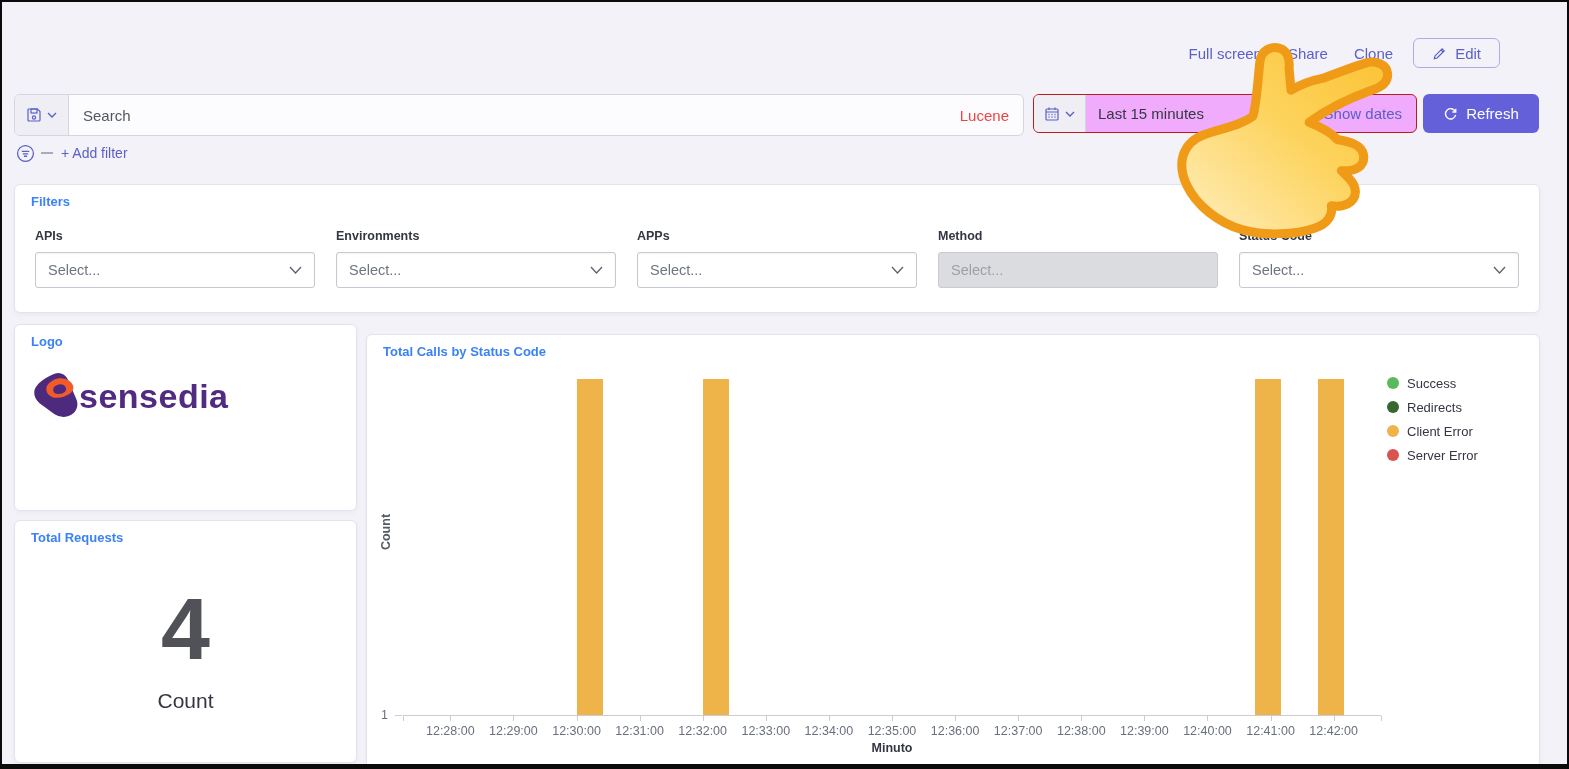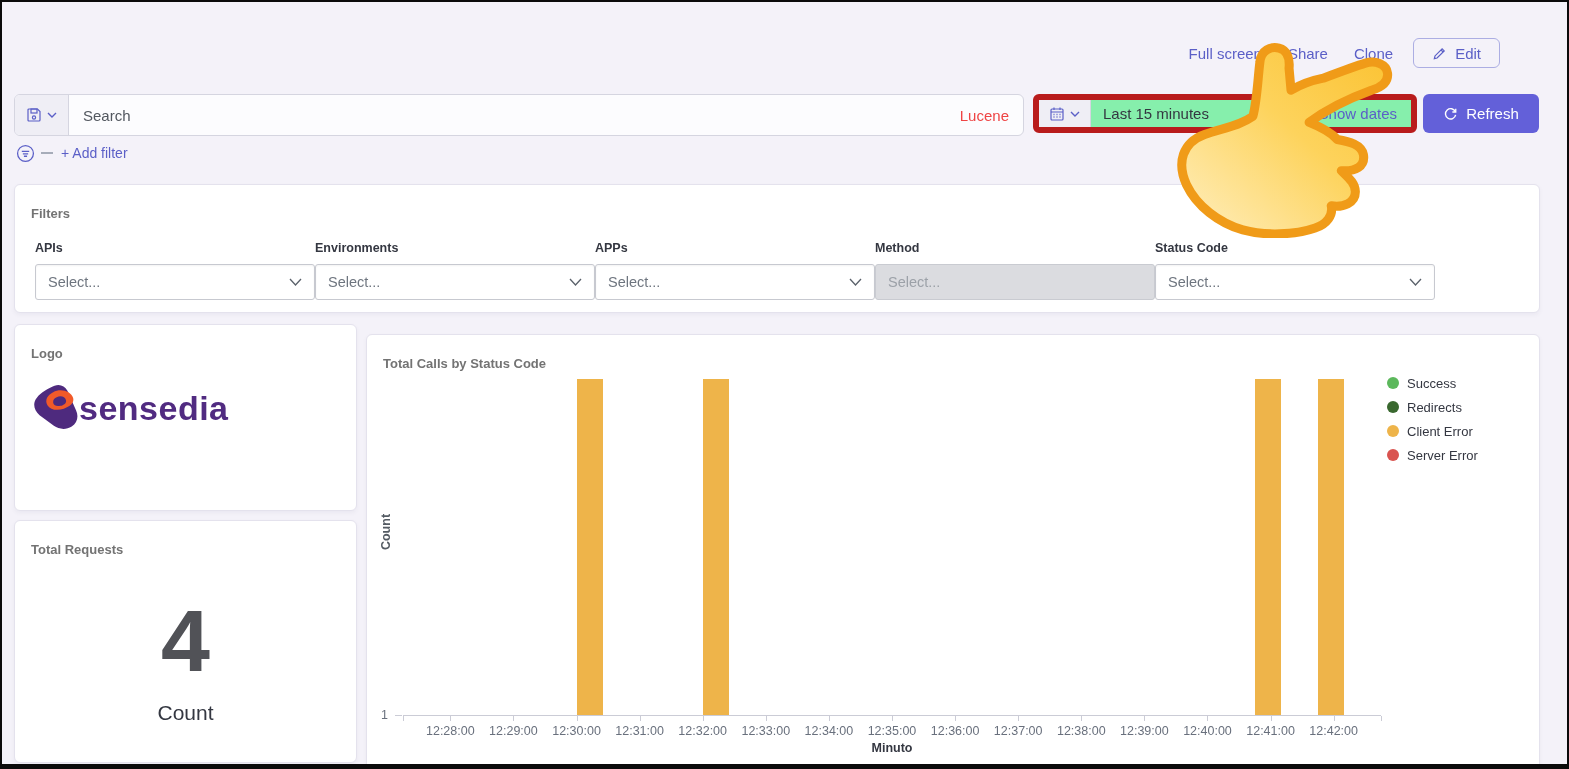--- a/index.html
+++ b/index.html
@@ -20,38 +20,38 @@
   .qbar{ position:absolute; left:0; top:0; width:1010px; height:42px; display:flex;
     border:1px solid #D5D5E0; border-radius:6px; background:#FCFCFE; overflow:hidden;}
   .save-q{ width:54px; display:flex; align-items:center; justify-content:center; gap:5px;
     background:#EFEEF5; border-right:1px solid #D5D5E0; cursor:pointer;}
   .search-wrap{ flex:1; display:flex; align-items:center; }
   .search-input{ flex:1; border:none; outline:none; background:transparent; font-size:15px;
     color:#343741; padding:0 14px; font-family:"Liberation Sans", sans-serif;}
   .search-input::placeholder{ color:#52575F; opacity:1;}
   .lucene{ color:#ef4444; font-size:15px; padding-right:14px; cursor:pointer;}
   .datepicker{ position:absolute; left:1019px; top:0; width:384px; height:39px; display:flex; align-items:center;
-    border:6px solid #b91c1c; border-radius:6px; background:#86efac; overflow:hidden;justify-content:flex-end;}
+    border:1px solid #b91c1c; border-radius:6px; background:#f0abfc; overflow:hidden;justify-content:flex-end;}
   .cal-seg{ width:52px; height:100%; display:flex; align-items:center; justify-content:center; gap:5px;
     background:#EFEEF5; border-right:1px solid #D5D5E0; cursor:pointer;}
   .time-text{ font-size:15px; color:#343741; padding-left:12px; cursor:pointer; white-space:nowrap;}
   .show-dates{ margin-left:auto; color:#5B5FC7; font-size:15px; padding-right:14px; cursor:pointer; white-space:nowrap;}
   .refresh-btn{ position:absolute; left:1409px; top:0; width:116px; height:39px; background:#6360D9;
     border:none; border-radius:6px; color:#fff; font-size:15px; display:flex; align-items:center;
     justify-content:center; gap:8px; cursor:pointer; font-family:"Liberation Sans", sans-serif;}
   
   .filter-row{ position:absolute; top:141px; left:14px; display:flex; align-items:center; height:20px;}
   .dash{ width:12px; height:2px; background:#A6ACB9; margin:0 8px 0 6px;}
   .add-filter{ color:#5B5FC7; font-size:14px; cursor:pointer;}
   
   .panel{ position:absolute; background:#fff; border:1px solid #E4E2ED; border-radius:6px;
     box-shadow:0 2px 4px rgba(80,80,120,.06);}
-  .panel-title{ font-size:13px; font-weight:bold; color:#737373; padding:21px 14px 0 16px;}
+  .panel-title{ font-size:13px; font-weight:bold; color:#3b82f6; padding:9px 14px 0 16px;}
   .filters-panel{ top:182px; left:12px; width:1526px; height:129px;}
-  .filters-fields{ display:flex; padding:20px 0 0 20px;}
+  .filters-fields{ display:flex; gap:21px; padding:20px 0 0 20px;}
   .ffield{ width:280px;}
   .ffield label{ display:block; font-size:12.5px; font-weight:bold; color:#343741; margin-bottom:9px;}
   .fselect{ height:36px; border:1px solid #C7C9D0; border-radius:3px; background:#fff; display:flex;
     align-items:center; padding:0 12px; font-size:14.5px; color:#6E757F; cursor:pointer;
     box-shadow:inset 0 1px 2px rgba(0,0,0,.05);}
   .fselect .sel-chevron{ margin-left:auto;}
   .fselect.disabled{ background:#DBDCE0; color:#9CA1A8; cursor:default; box-shadow:none; border-color:#C9CBD1;}
   .logo-panel{ top:322px; left:12px; width:343px; height:187px;}
   .logo-lockup{ display:flex; align-items:center; gap:0; margin:22px 0 0 18px;}
   .brand-text{ font-size:34px; font-weight:bold; color:#512B81; letter-spacing:.5px;}

